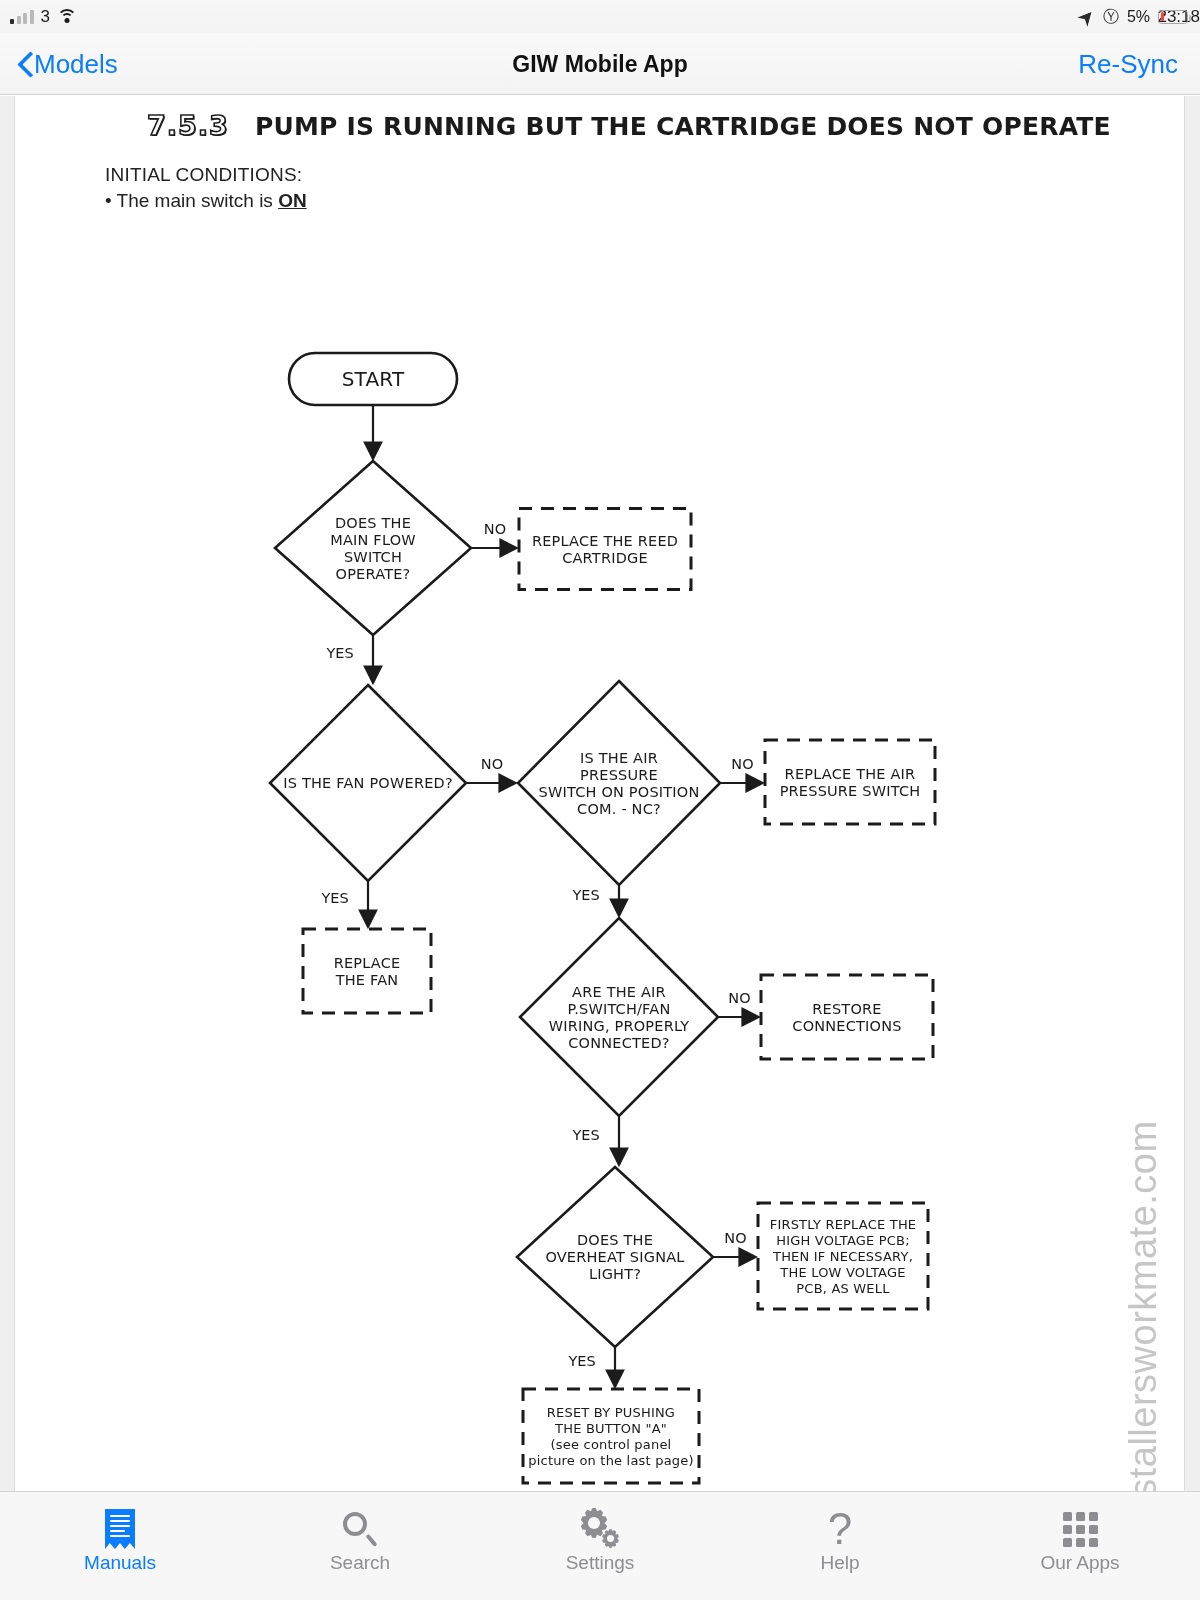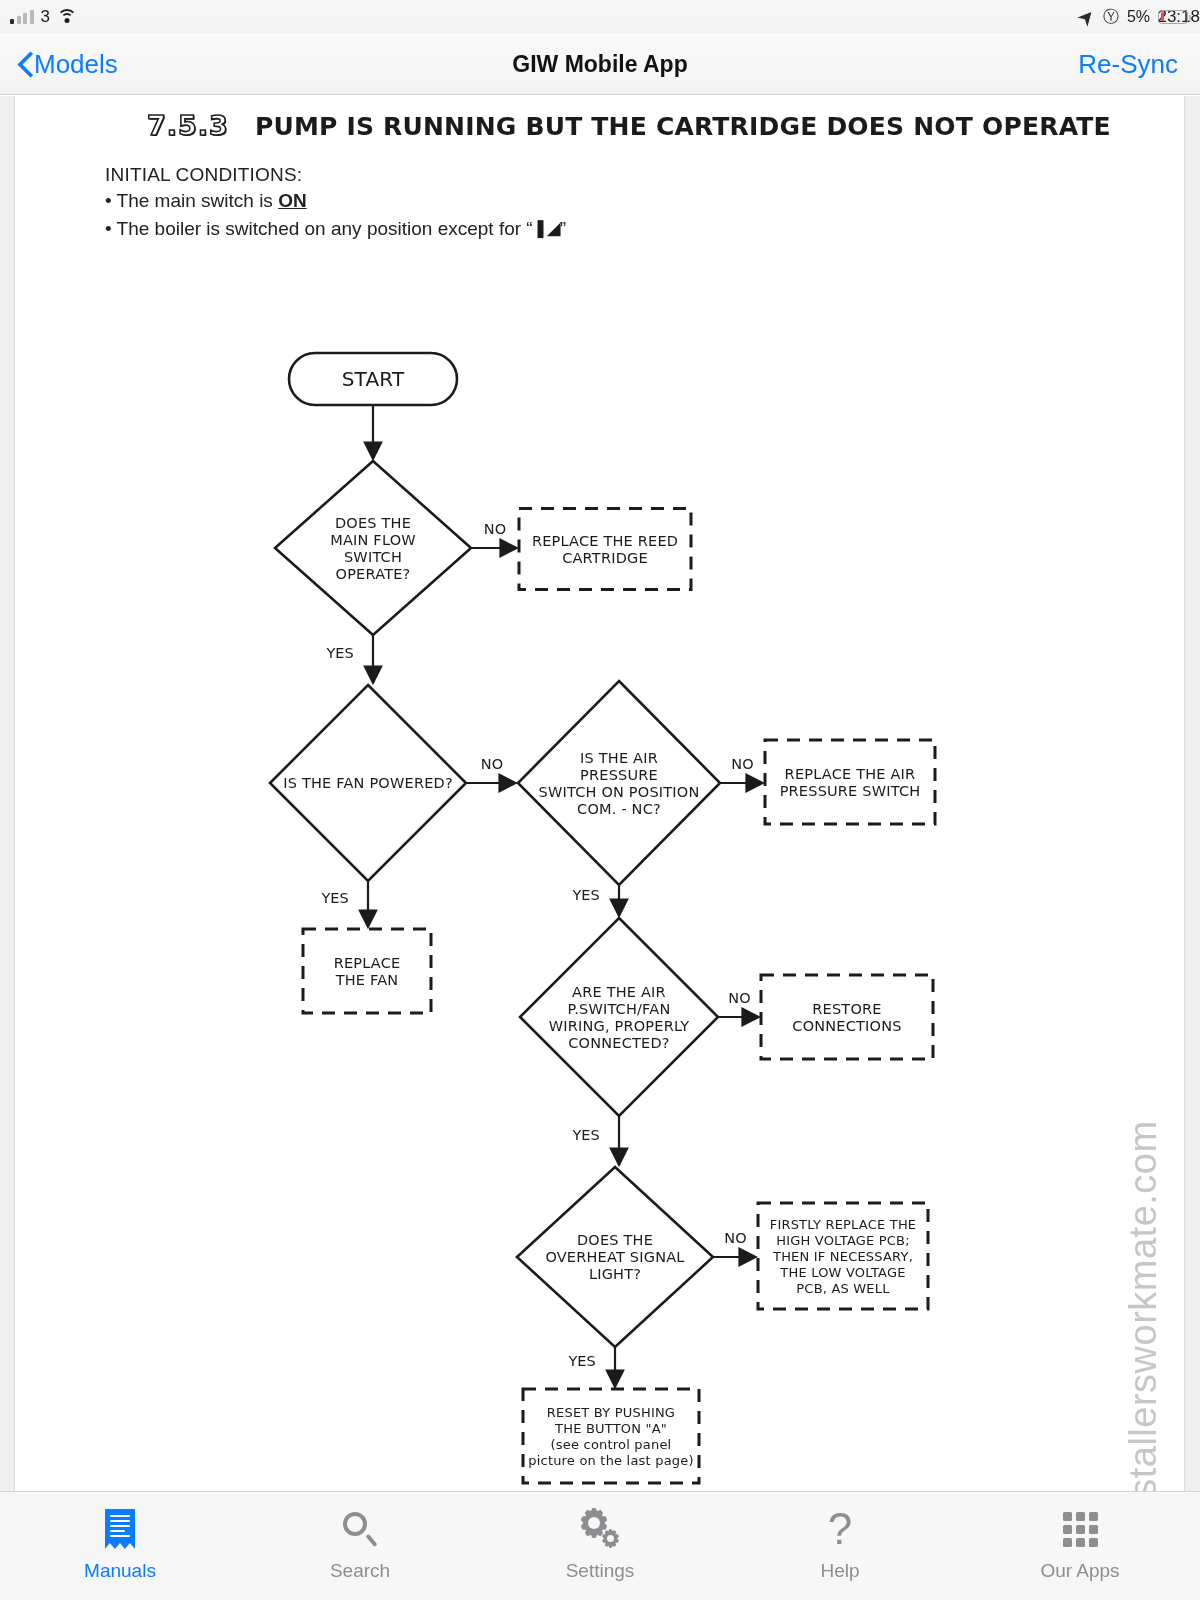--- a/index.html
+++ b/index.html
@@ -105,21 +105,21 @@
   .flow { position:absolute; left:0; top:0; width:1171px; height:1395px; }
 
   
   .tabbar {
     position:absolute; left:0; top:1491px; width:1200px; height:109px;
     background:#f7f7f7; border-top:1px solid #d4d4d4;
     display:flex; align-items:flex-start;
   }
   .tab { flex:1; height:109px; display:flex; flex-direction:column; align-items:center;
          justify-content:flex-start; padding-top:14px; cursor:pointer; }
-  .tab .tlabel { font-size:19px; color:#8d8d92; margin-top:8px; }
+  .tab .tlabel { font-size:19px; color:#8d8d92; }
   .tab.active .tlabel { color:#0a7cff; }
   .ticon { width:46px; height:46px; position:relative; display:flex; align-items:center; justify-content:center; }
 
   
   .ic-manual { width:30px; height:40px; background:#0a7cff; position:relative;
                clip-path: polygon(0 0,100% 0,100% 100%,83% 85%,66% 100%,50% 85%,33% 100%,16% 85%,0 100%); }
   .ic-manual i { position:absolute; left:5px; right:5px; height:2.4px; background:#fff; border-radius:1px; }
   .ic-manual i:nth-child(1){ top:6px; }
   .ic-manual i:nth-child(2){ top:11px; }
   .ic-manual i:nth-child(3){ top:16px; }
@@ -195,23 +195,20 @@
     <div class="page">
 
       <div class="doc-head">
         <span class="doc-num">7.5.3</span>
         <span class="doc-title">PUMP IS RUNNING BUT THE CARTRIDGE DOES NOT OPERATE</span>
       </div>
 
       <div class="cond-title">INITIAL CONDITIONS:</div>
       <div class="cond-l1">
         <span>• The main switch is </span><b>ON</b>
-      </div>
-      <div class="cond-l2">
-        <span>• The boiler is switched on any position except for “</span><span class="tap-glyph">❚◢</span><span>”</span>
       </div>
 
       <div class="watermark">supplied by www.gasinstallersworkmate.com</div>
 
       <svg class="flow" viewBox="0 0 1171 1395">
         <defs>
           <marker id="arw" markerWidth="9" markerHeight="9" refX="8" refY="4.5" orient="auto">
             <path d="M0,0 L9,4.5 L0,9 z" fill="#1b1b1b"></path>
           </marker>
         </defs>

